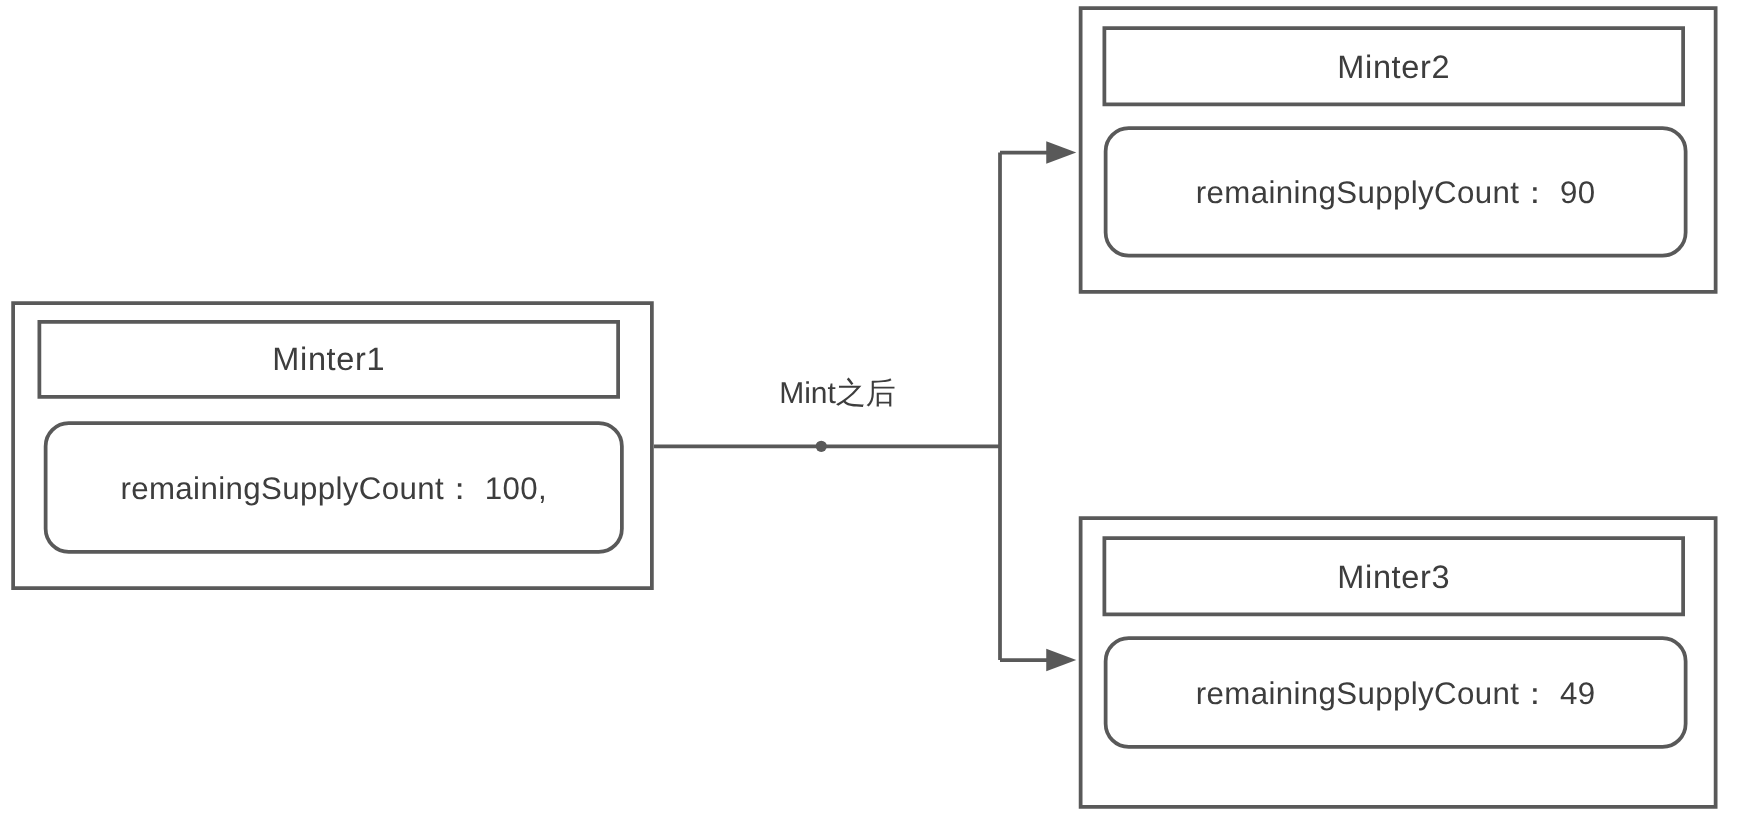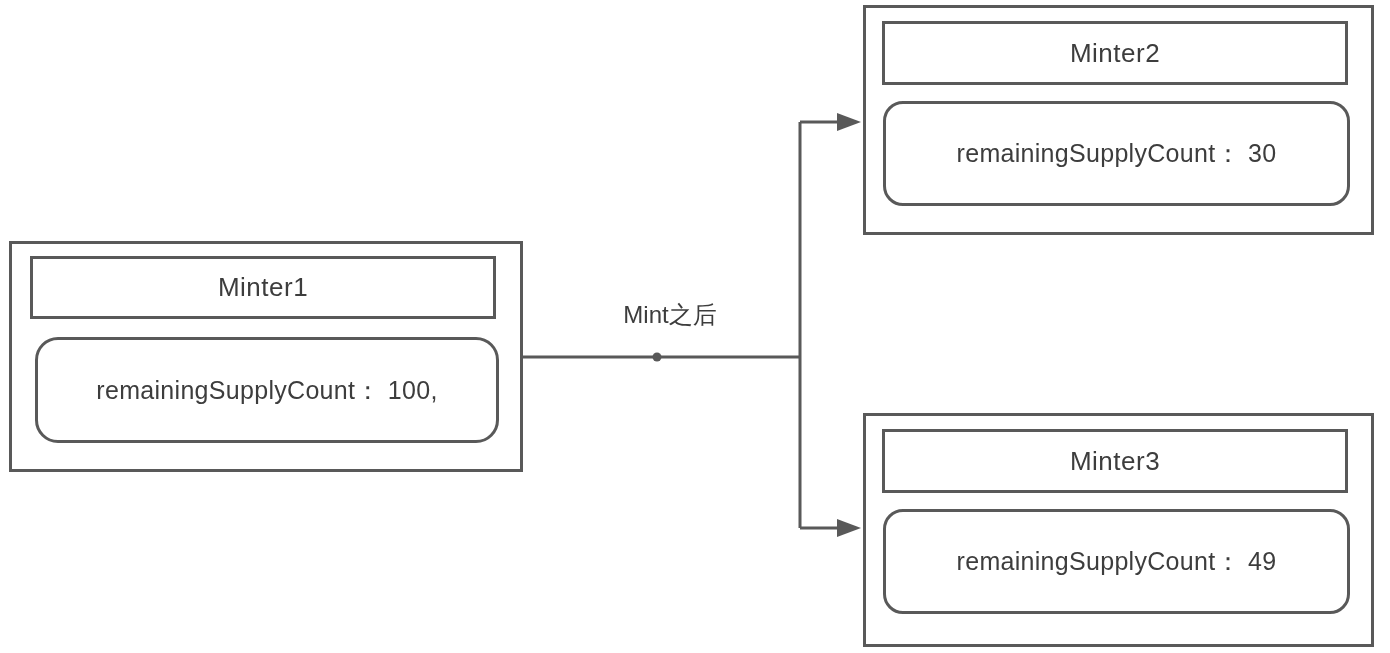--- a/index.html
+++ b/index.html
@@ -44,29 +44,29 @@
     display: flex;
     align-items: center;
     justify-content: center;
     font-size: 25px;
     color: #3d3d3d;
     letter-spacing: 0.3px;
   }
   
   #node-minter1 { left: 9px;   top: 241px; width: 514px; height: 231px; }
   #node-minter1 .node-title { left: 18px; top: 12px; width: 466px; height: 63px; }
-  #node-minter1 .node-body  { left: 23px; top: 93px; width: 464px; height: 106px; border-radius: 23px; }
+  #node-minter1 .node-body  { left: 23px; top: 93px; width: 464px; height: 106px; }
   
   #node-minter2 { left: 863px; top: 5px;   width: 511px; height: 230px; }
   #node-minter2 .node-title { left: 16px; top: 13px; width: 466px; height: 64px; }
   #node-minter2 .node-body  { left: 17px; top: 93px; width: 467px; height: 105px; }
   
   #node-minter3 { left: 863px; top: 413px; width: 511px; height: 234px; }
   #node-minter3 .node-title { left: 16px; top: 13px; width: 466px; height: 64px; }
-  #node-minter3 .node-body  { left: 17px; top: 93px; width: 467px; height: 105px; }
+  #node-minter3 .node-body  { left: 17px; top: 93px; width: 467px; height: 90px; }
   
   .edges-svg {
     position: absolute;
     left: 0; top: 0;
     width: 1390px;
     height: 653px;
     pointer-events: none;
   }
   .edge-label {
     position: absolute;
@@ -99,21 +99,21 @@
 
   <div class="edge-label">Mint之后</div>
 
   <div class="node" id="node-minter1">
     <div class="node-title">Minter1</div>
     <div class="node-body">remainingSupplyCount： 100,</div>
   </div>
 
   <div class="node" id="node-minter2">
     <div class="node-title">Minter2</div>
-    <div class="node-body">remainingSupplyCount： 30</div>
+    <div class="node-body">remainingSupplyCount： 90</div>
   </div>
 
   <div class="node" id="node-minter3">
     <div class="node-title">Minter3</div>
     <div class="node-body">remainingSupplyCount： 49</div>
   </div>
 
 </div>
 
 </body></html>

